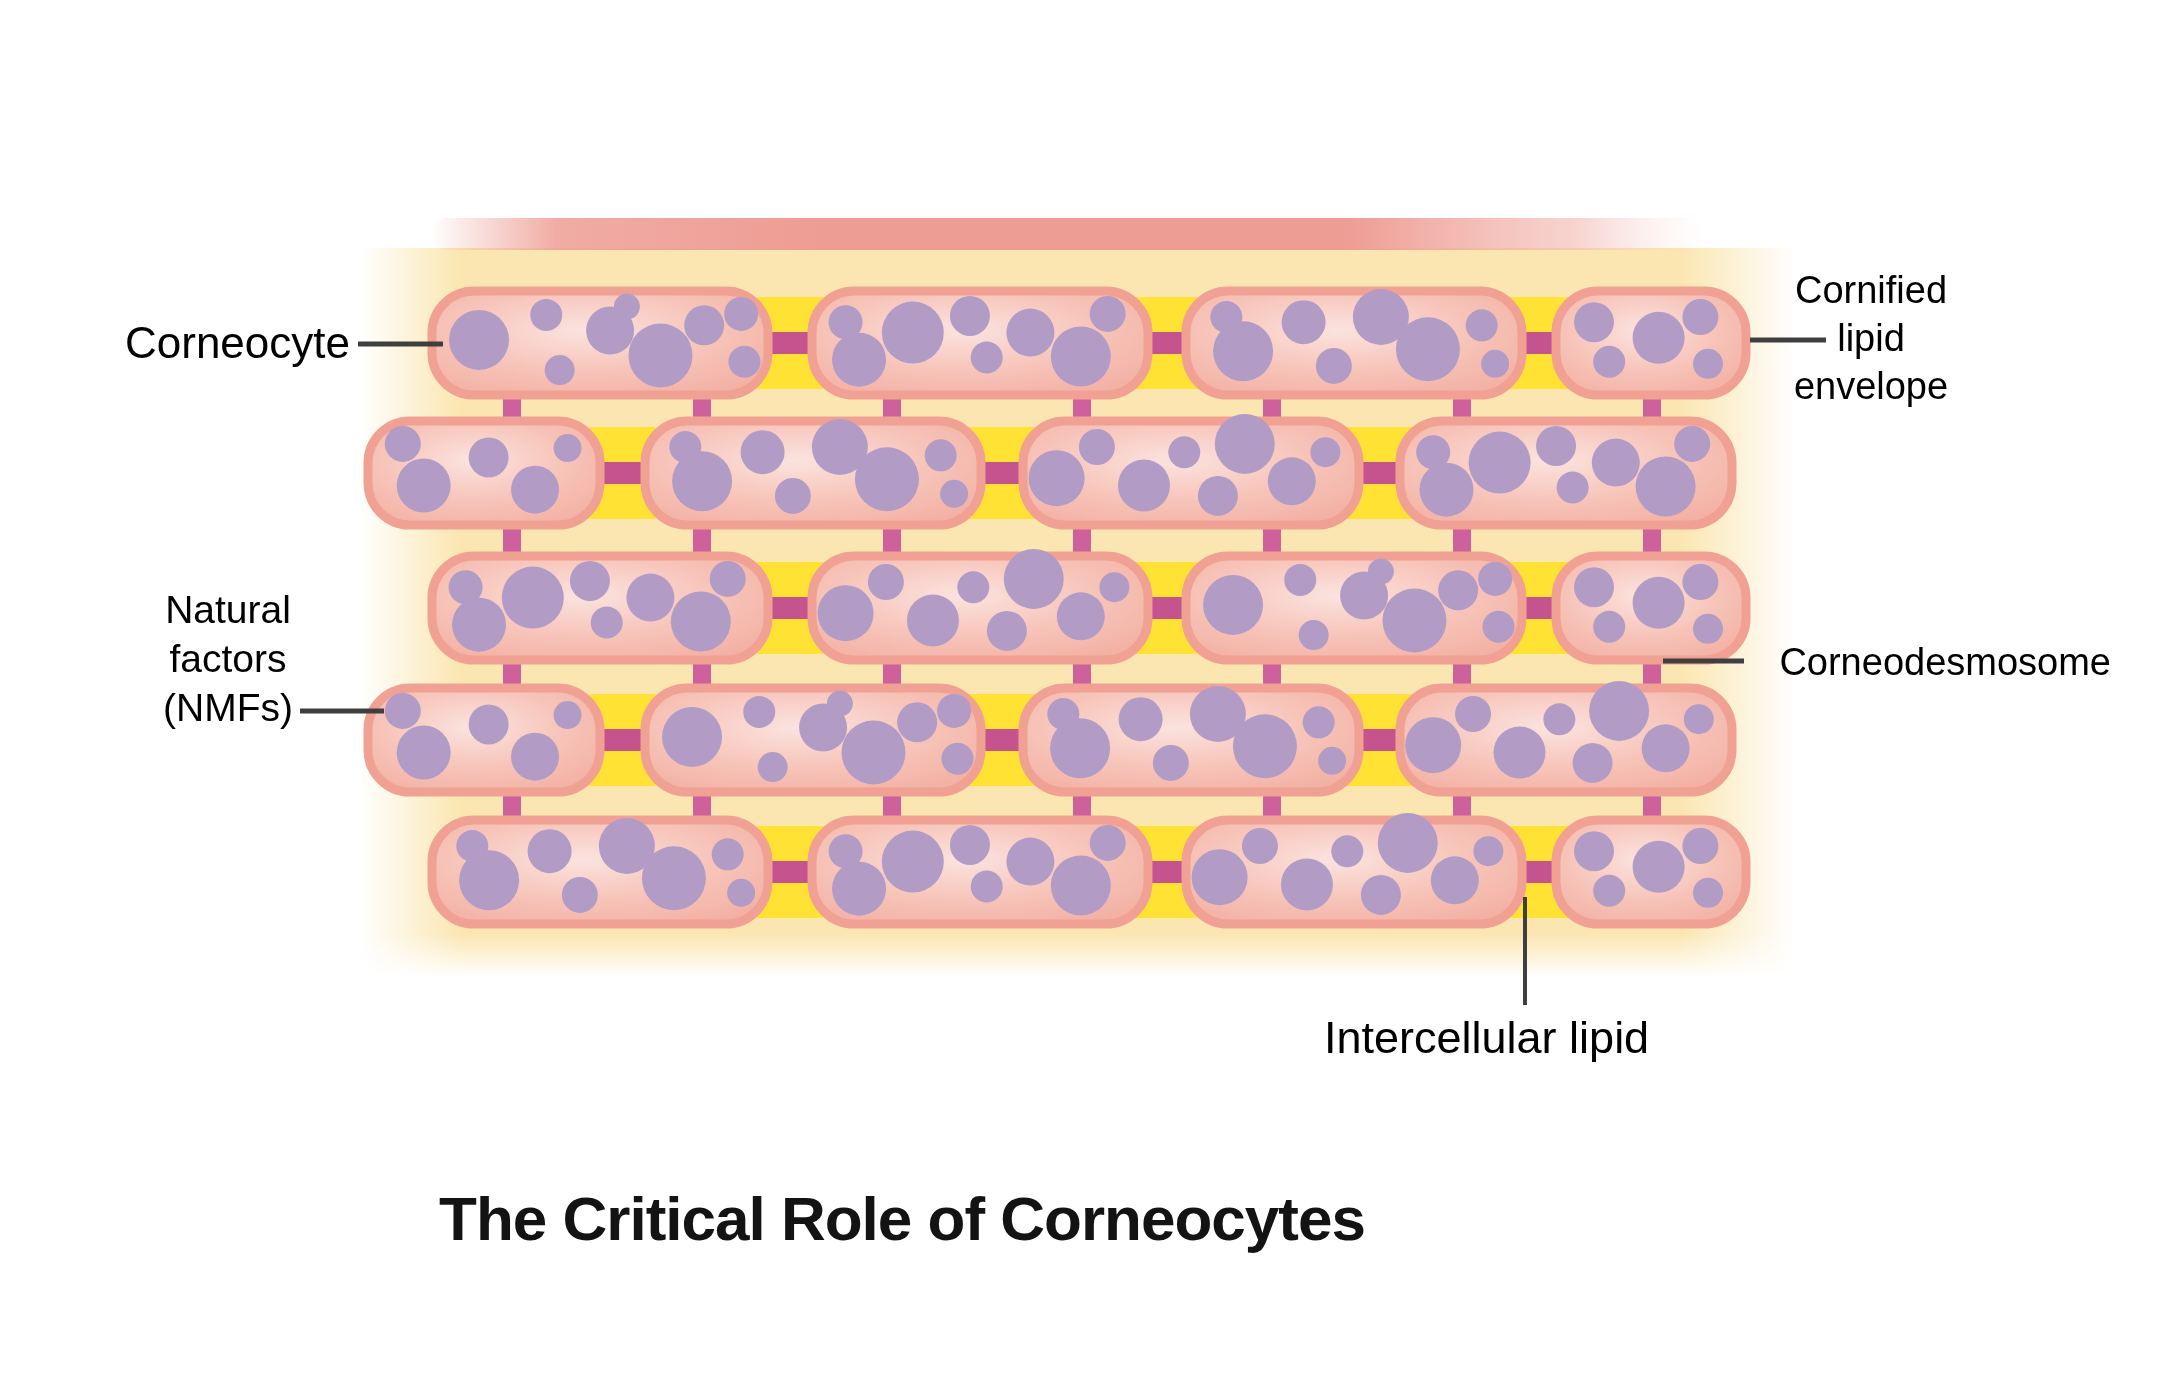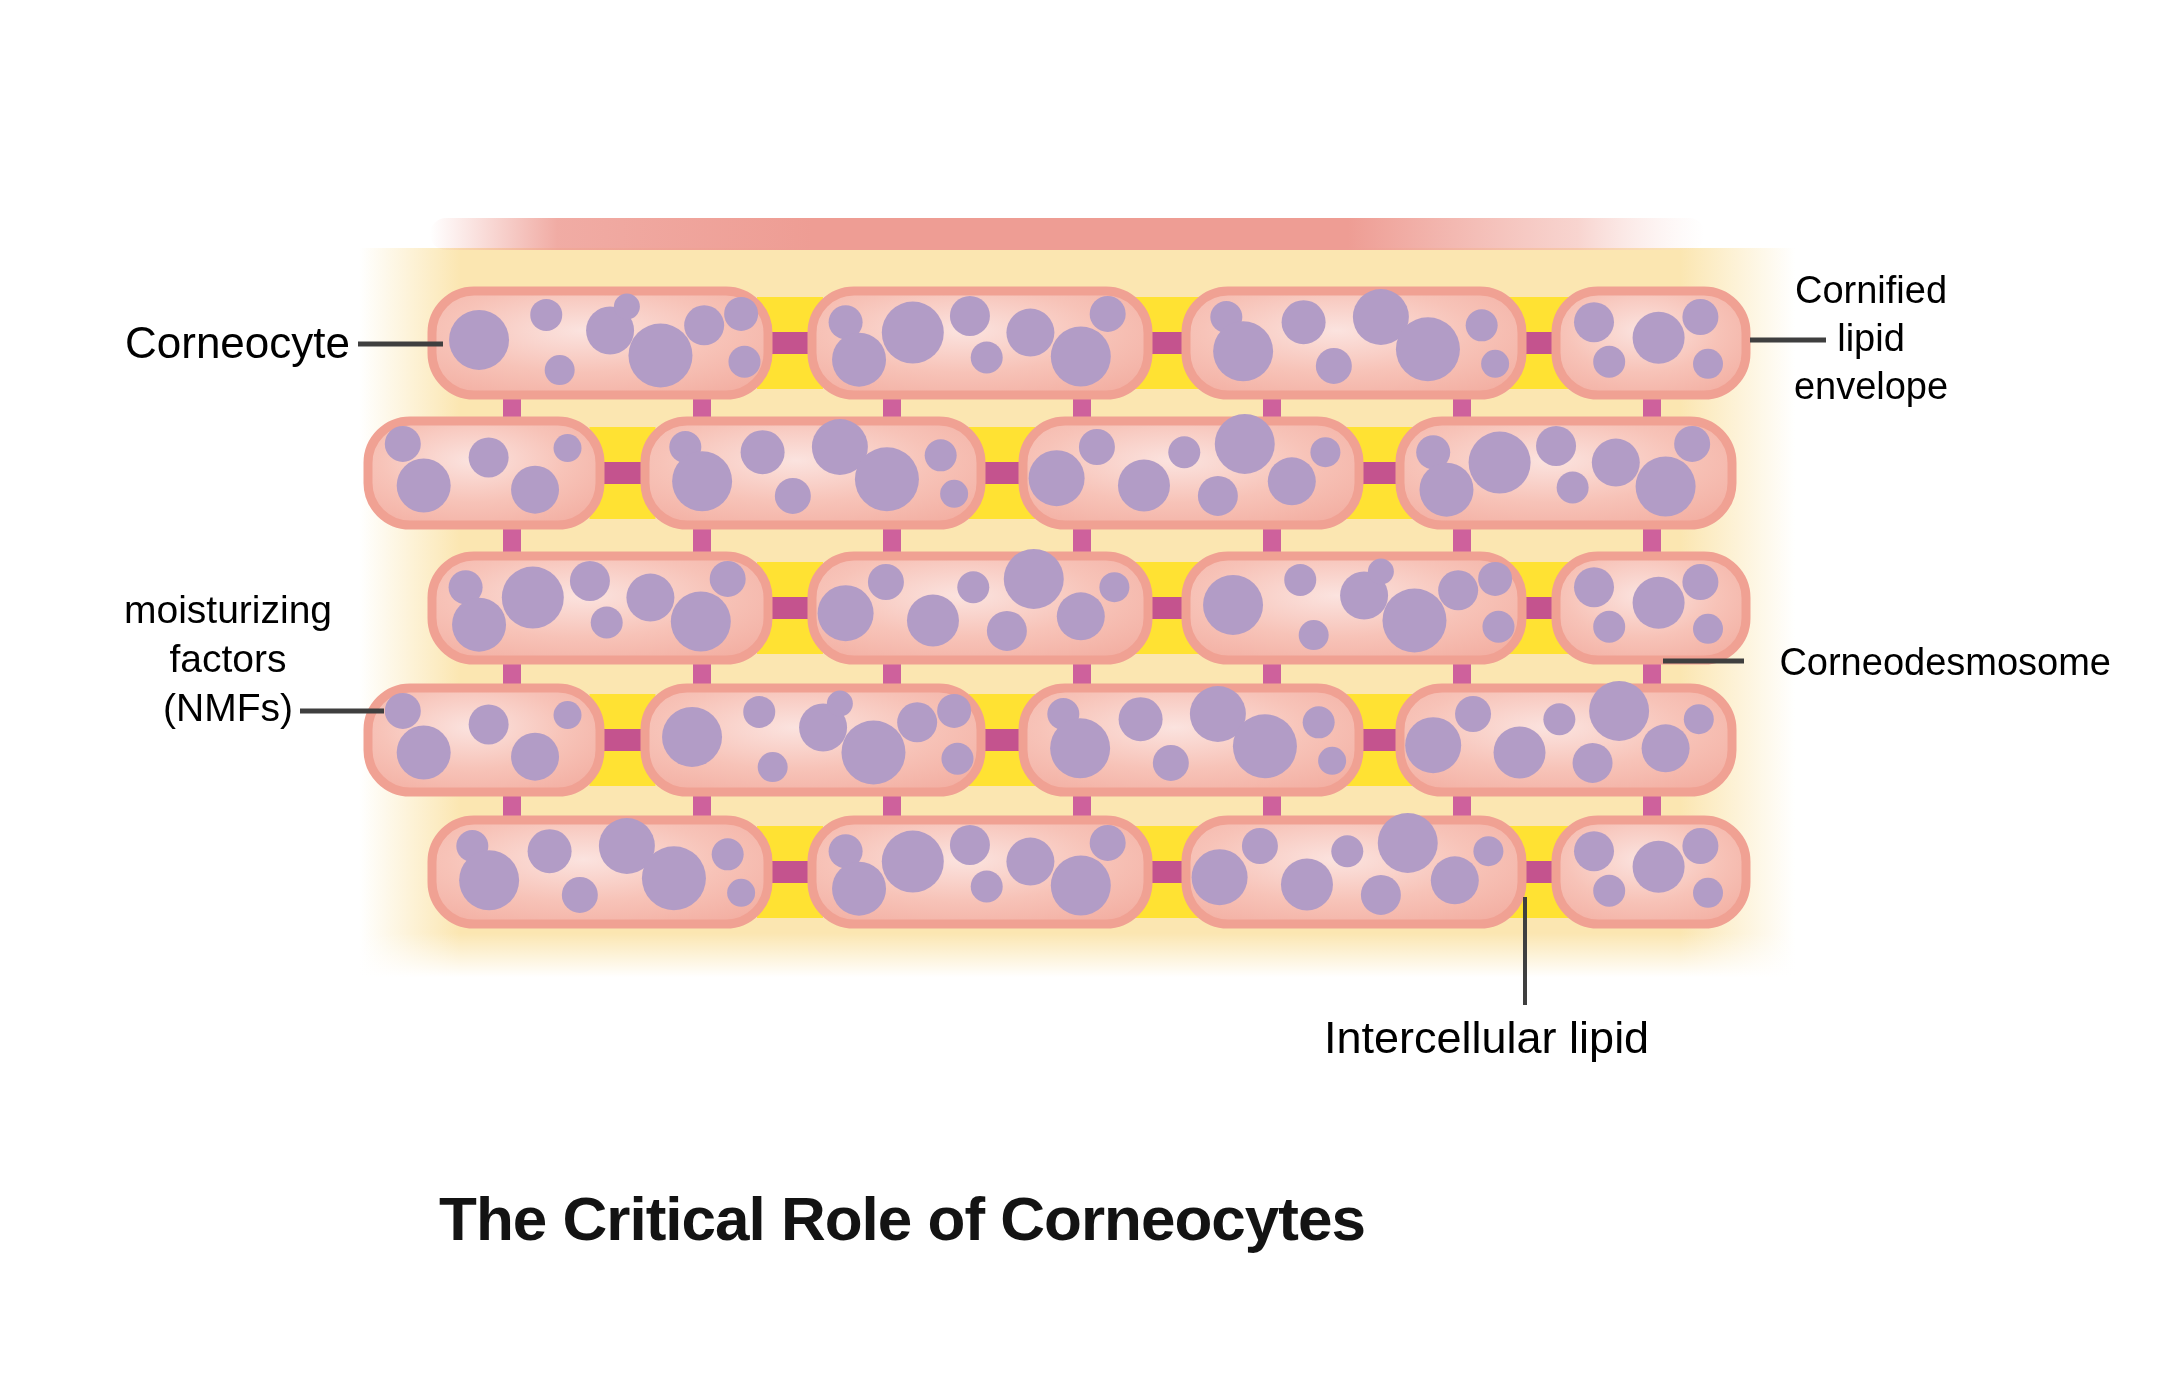--- a/index.html
+++ b/index.html
@@ -325,21 +325,21 @@
 
   <div class="label" id="lab-corneocyte">Corneocyte</div>
 
   <div class="label" id="lab-cornified">
     <span class="ln">Cornified</span>
     <span class="ln">lipid</span>
     <span class="ln">envelope</span>
   </div>
 
   <div class="label" id="lab-nmf">
-    <span class="ln">moisturizing</span>
+    <span class="ln">Natural</span>
     <span class="ln">factors</span>
     <span class="ln">(NMFs)</span>
   </div>
 
   <div class="label" id="lab-corneodesmosome">Corneodesmosome</div>
 
   <div class="label" id="lab-intercellular">Intercellular lipid</div>
 
   <div id="main-title">The Critical Role of Corneocytes</div>
 

